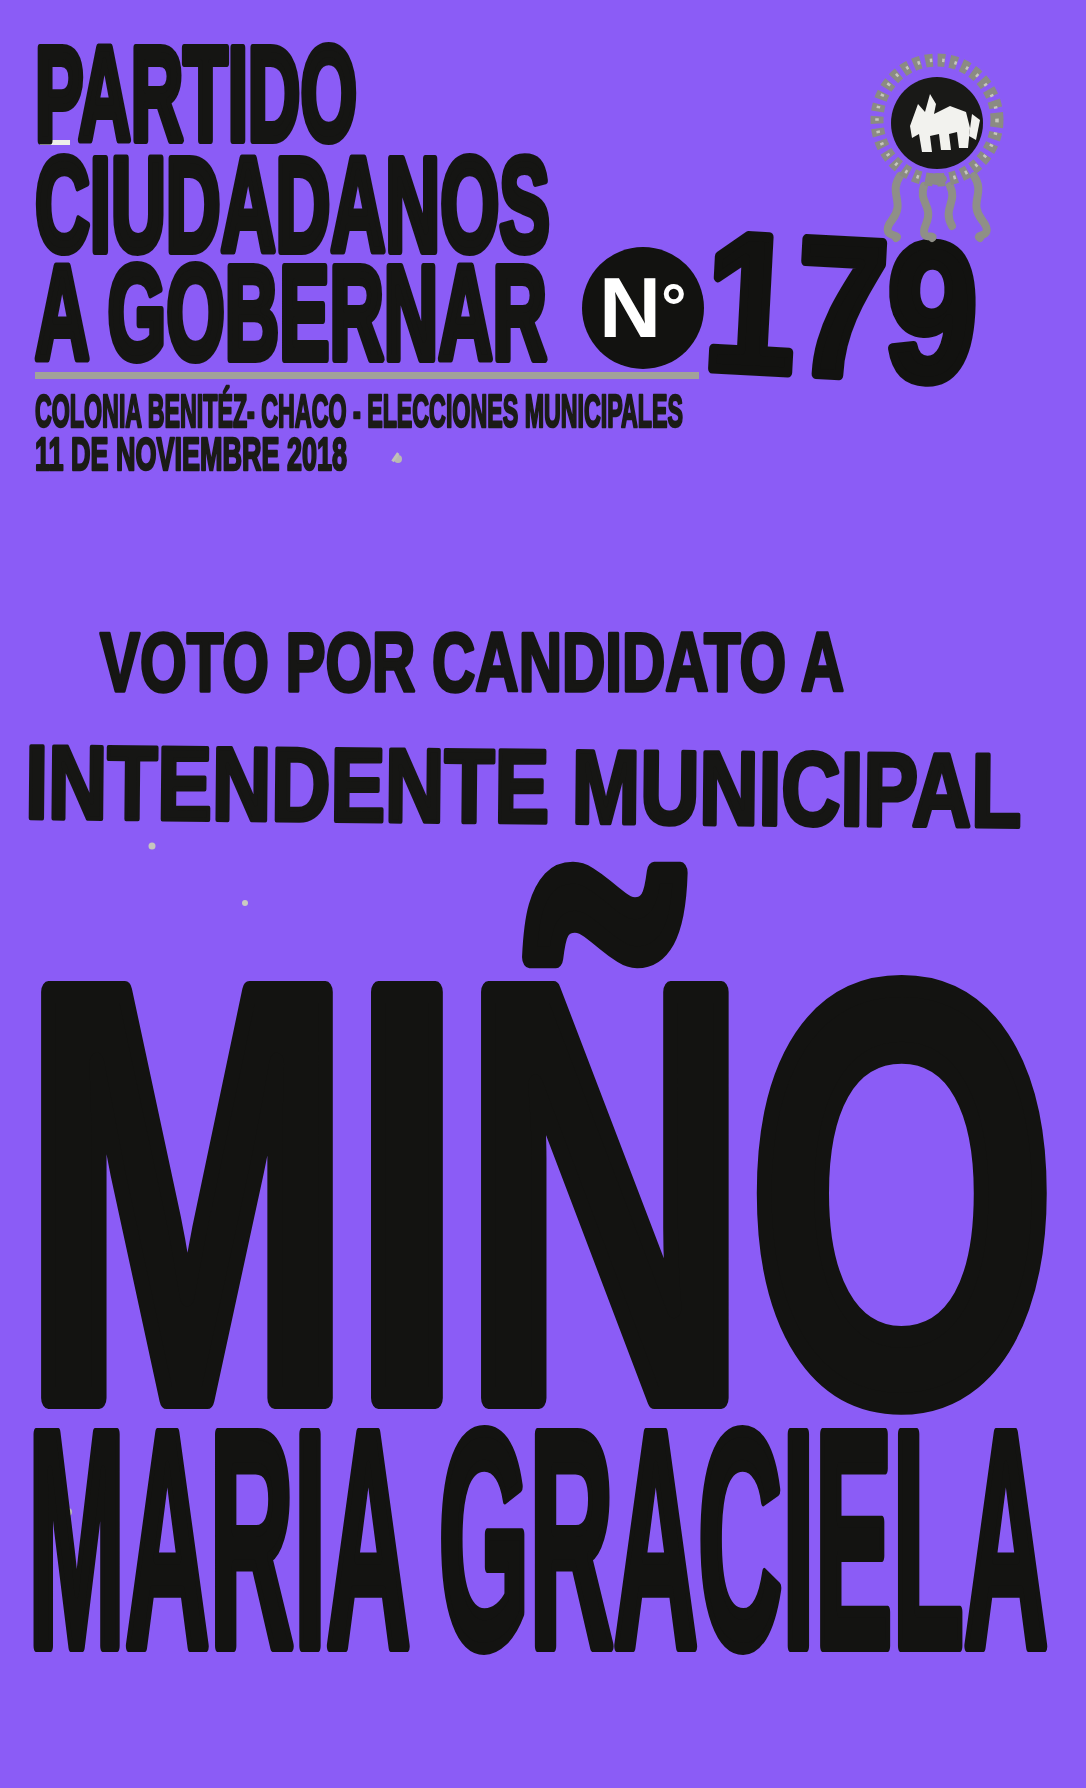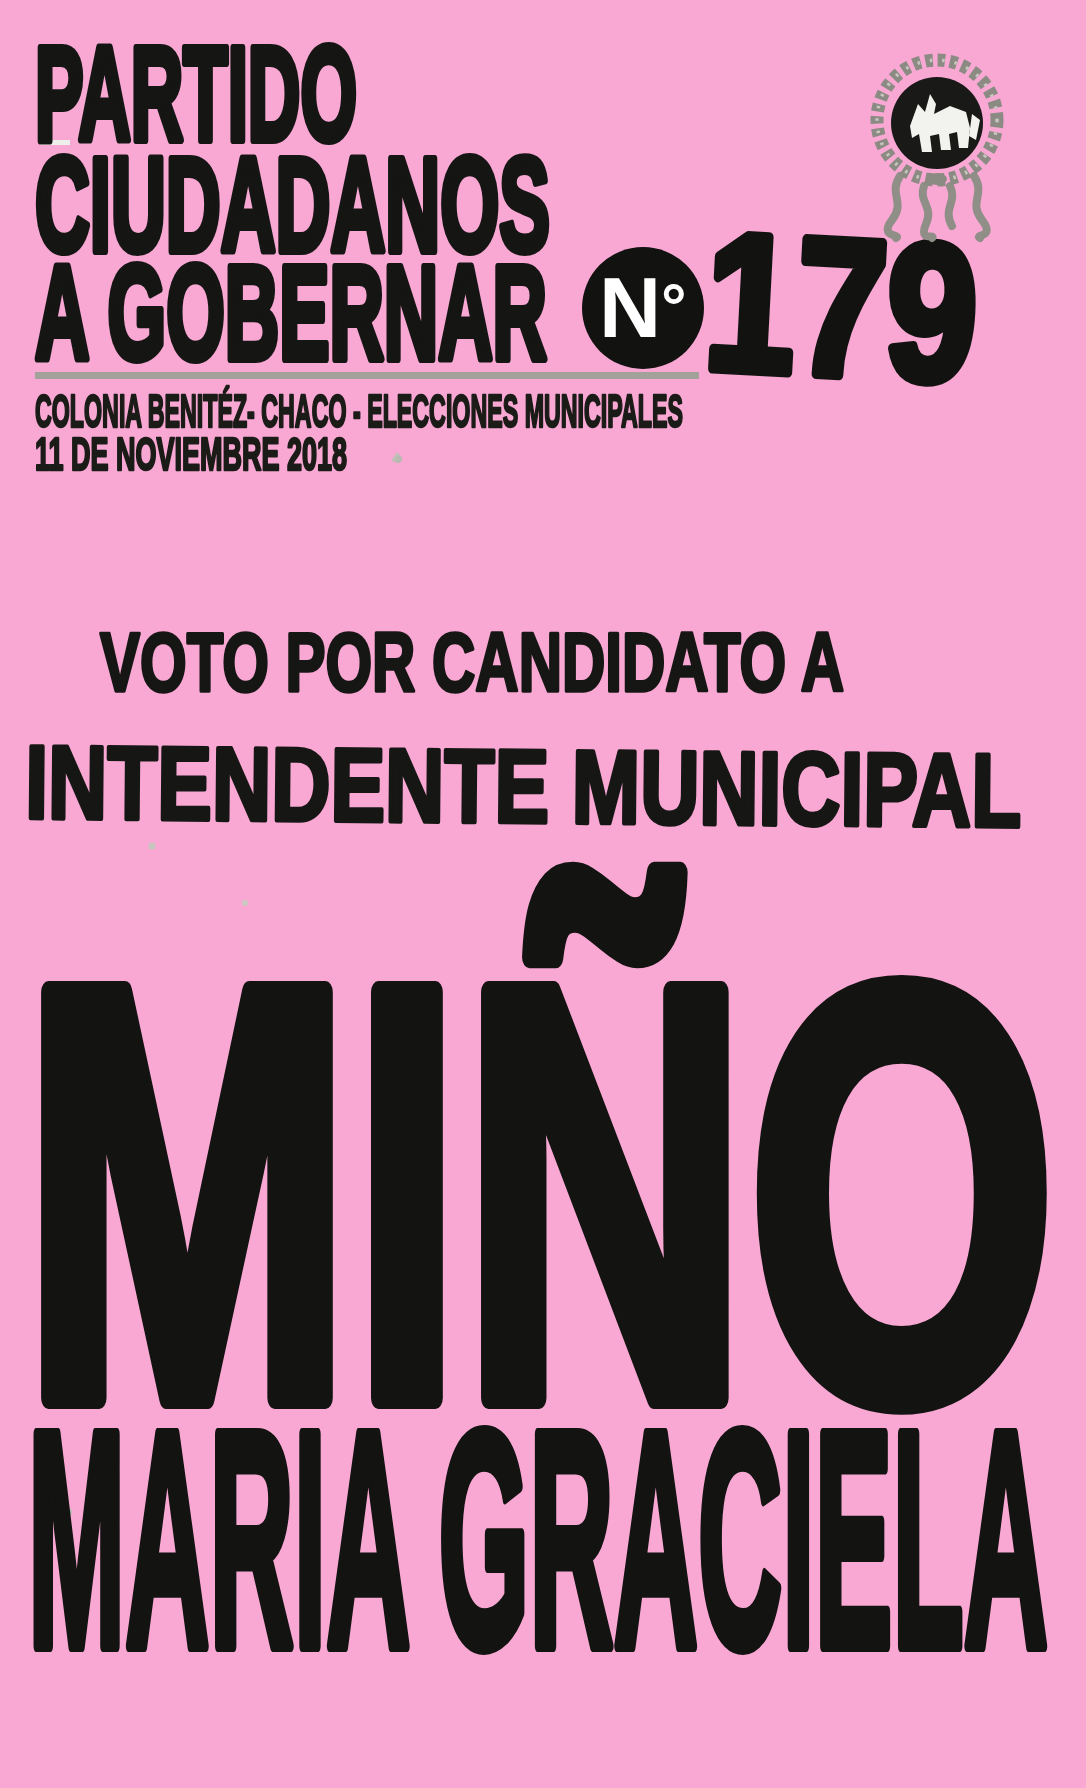--- a/index.html
+++ b/index.html
@@ -1,20 +1,20 @@
 <!DOCTYPE html>
 <html><head>
 <meta charset="utf-8">
 <style>
   html,body{margin:0;padding:0;background:#e8e8e6;}
   .page{
     position:relative;
     width:1086px;height:1788px;
     margin:0 auto;
-    background:#f9a8d4;
+    background:#8b5cf6;
     overflow:hidden;
     font-family:"Liberation Sans",sans-serif;
   }
   svg{position:absolute;inset:0;display:block;}
   svg text{
     font-family:"Liberation Sans","DejaVu Sans",sans-serif;
     font-weight:bold;
     stroke-linejoin:round;
     stroke-linecap:round;
   }

